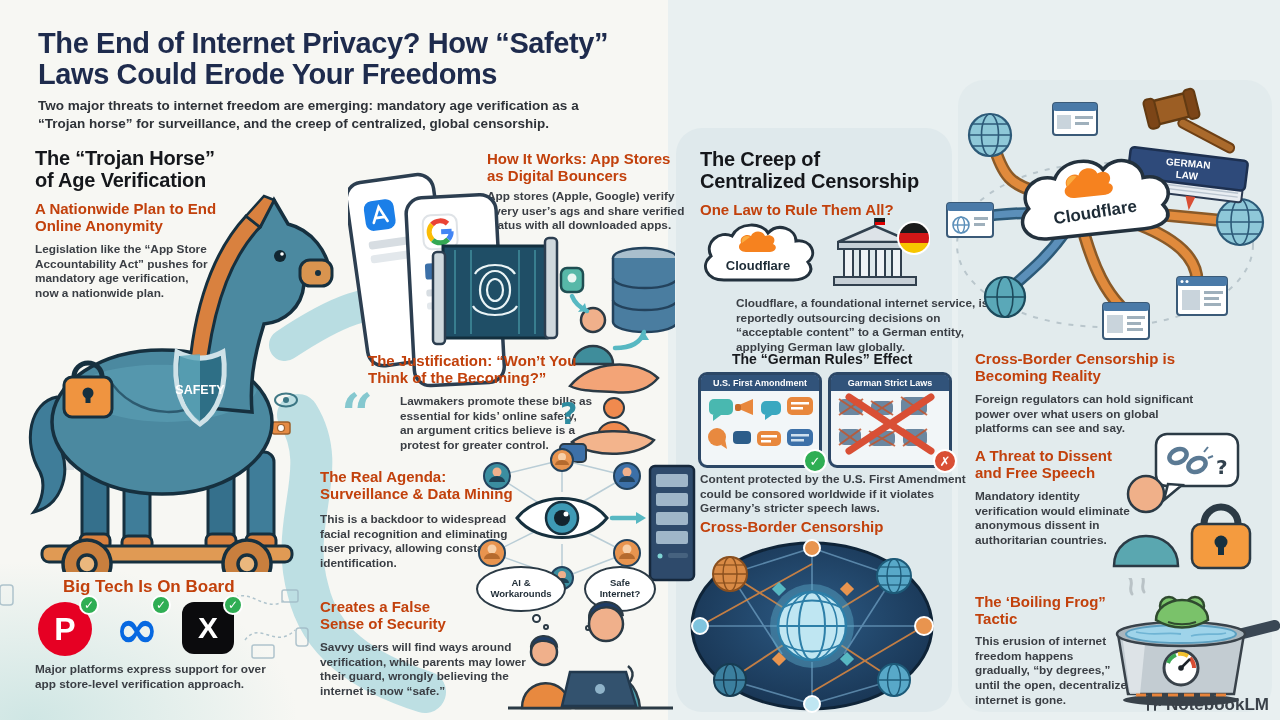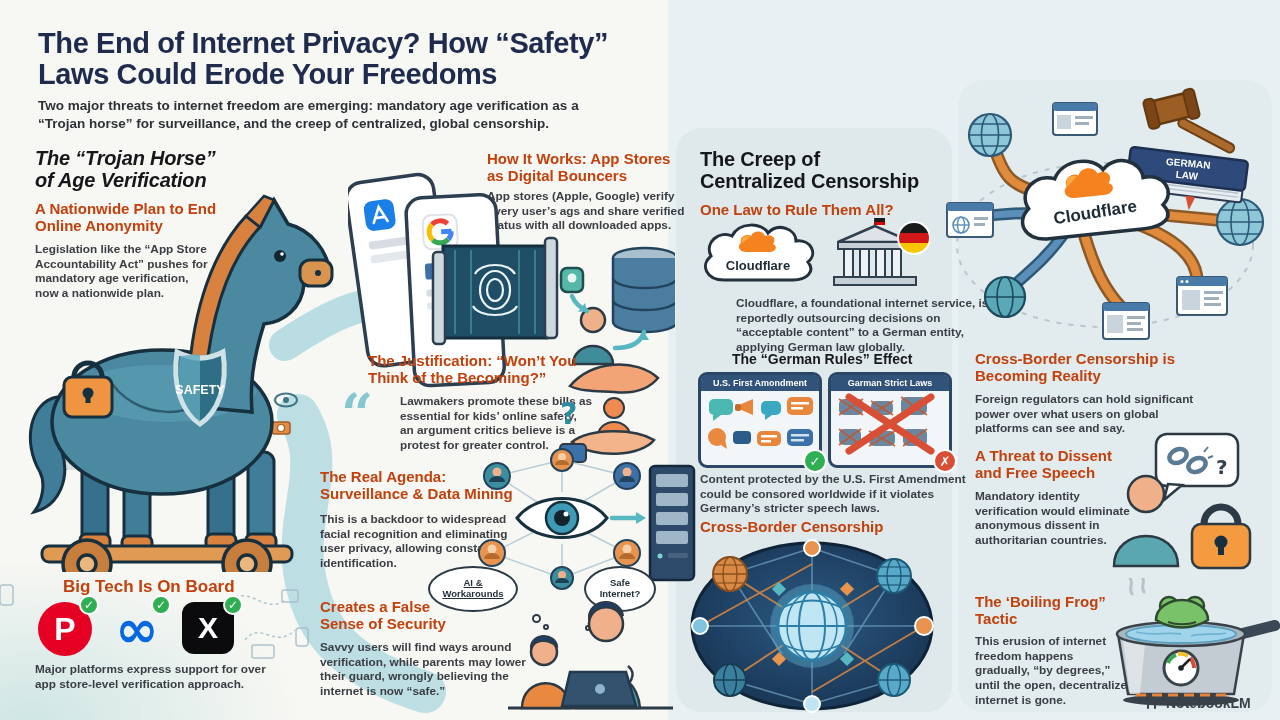--- a/index.html
+++ b/index.html
@@ -39,21 +39,21 @@
     background:#2fae54; border:2px solid #fff; color:#fff; display:flex; align-items:center;
     justify-content:center; font-size:12px; font-weight:700; font-family:"DejaVu Sans",sans-serif;
   }
   .cmp-panel { width:124px; height:96px; border:3px solid #2c4766; border-radius:9px;
     background:#f2f6f8; overflow:visible; position:absolute; }
   .cmp-head { background:#31537a; color:#fff; font-size:9px; font-weight:700; text-align:center;
     padding:3px 10px; border-radius:5px 5px 0 0; }
   .cmp-badge { position:absolute; right:-8px; bottom:-8px; width:24px; height:24px; border-radius:50%;
     border:2.5px solid #fff; color:#fff; display:flex; align-items:center; justify-content:center;
     font-size:13px; font-weight:700; font-family:"DejaVu Sans",sans-serif; }
-  .wm { display:flex; align-items:center; gap:5px; font-size:14px; font-weight:700; color:#3a4149; }
+  .wm { display:flex; align-items:center; gap:5px; font-size:17px; font-weight:700; color:#3a4149; }
 </style>
 </head>
 <body>
 
 <div class="abs panel-bg" style="left:668px;top:0;width:612px;height:720px;"></div>
 <div class="abs card" style="left:676px;top:128px;width:276px;height:584px;"></div>
 <div class="abs card2" style="left:958px;top:80px;width:314px;height:632px;"></div>
 <div class="abs" style="left:0;top:560px;width:300px;height:160px;background:radial-gradient(ellipse at 10% 100%, #cfe6e4 0%, rgba(207,230,228,0) 70%);"></div>
 
 <svg class="abs" style="left:0;top:0;" width="700" height="720" viewBox="0 0 700 720">
@@ -85,21 +85,21 @@
     <rect x="182" y="446" width="14" height="24"></rect>
       <rect x="120" y="438" width="12" height="32"></rect>
   </g>
 </svg>
 
 <div class="abs h1 pre" style="left:38px;top:28px;width:700px;">The End of Internet Privacy? How “Safety”
 Laws Could Erode Your Freedoms</div>
 <div class="abs sub pre" style="left:38px;top:97px;width:620px;">Two major threats to internet freedom are emerging: mandatory age verification as a
 “Trojan horse” for surveillance, and the creep of centralized, global censorship.</div>
 
-<div class="abs h2 pre" style="left:35px;top:147px;font-style:italic;">The “Trojan Horse”
+<div class="abs h2 pre" style="left:35px;top:147px;">The “Trojan Horse”
 of Age Verification</div>
 <div class="abs h3 pre" style="left:35px;top:200px;">A Nationwide Plan to End
 Online Anonymity</div>
 <div class="abs body-t pre" style="left:35px;top:242px;">Legislation like the “App Store
 Accountability Act” pushes for
 mandatory age verification,
 now a nationwide plan.</div>
 
 <svg class="abs" style="left:12px;top:172px;" width="340" height="400" viewBox="0 0 340 400">
 
@@ -306,21 +306,21 @@
   </g>
 </svg>
 
 <div class="abs h3 pre" style="left:320px;top:598px;">Creates a False
 Sense of Security</div>
 <div class="abs body-t pre" style="left:320px;top:640px;">Savvy users will find ways around
 verification, while parents may lower
 their guard, wrongly believing the
 internet is now “safe.”</div>
 
-<div class="abs bubble pre" style="left:428px;top:566px;width:90px;height:46px;text-decoration:underline;">AI &amp;
+<div class="abs bubble pre" style="left:476px;top:566px;width:90px;height:46px;">AI &amp;
 Workarounds</div>
 <div class="abs bubble-dot" style="left:532px;top:614px;width:9px;height:9px;"></div>
 <div class="abs bubble-dot" style="left:543px;top:624px;width:6px;height:6px;"></div>
 <div class="abs bubble pre" style="left:584px;top:566px;width:72px;height:46px;">Safe
 Internet?</div>
 <div class="abs bubble-dot" style="left:592px;top:614px;width:9px;height:9px;"></div>
 <div class="abs bubble-dot" style="left:585px;top:625px;width:6px;height:6px;"></div>
 
 <svg class="abs" style="left:478px;top:596px;" width="200" height="118" viewBox="0 0 200 118">
   <line x1="30" y1="112" x2="195" y2="112" stroke="#2b3a45" stroke-width="3"></line>

